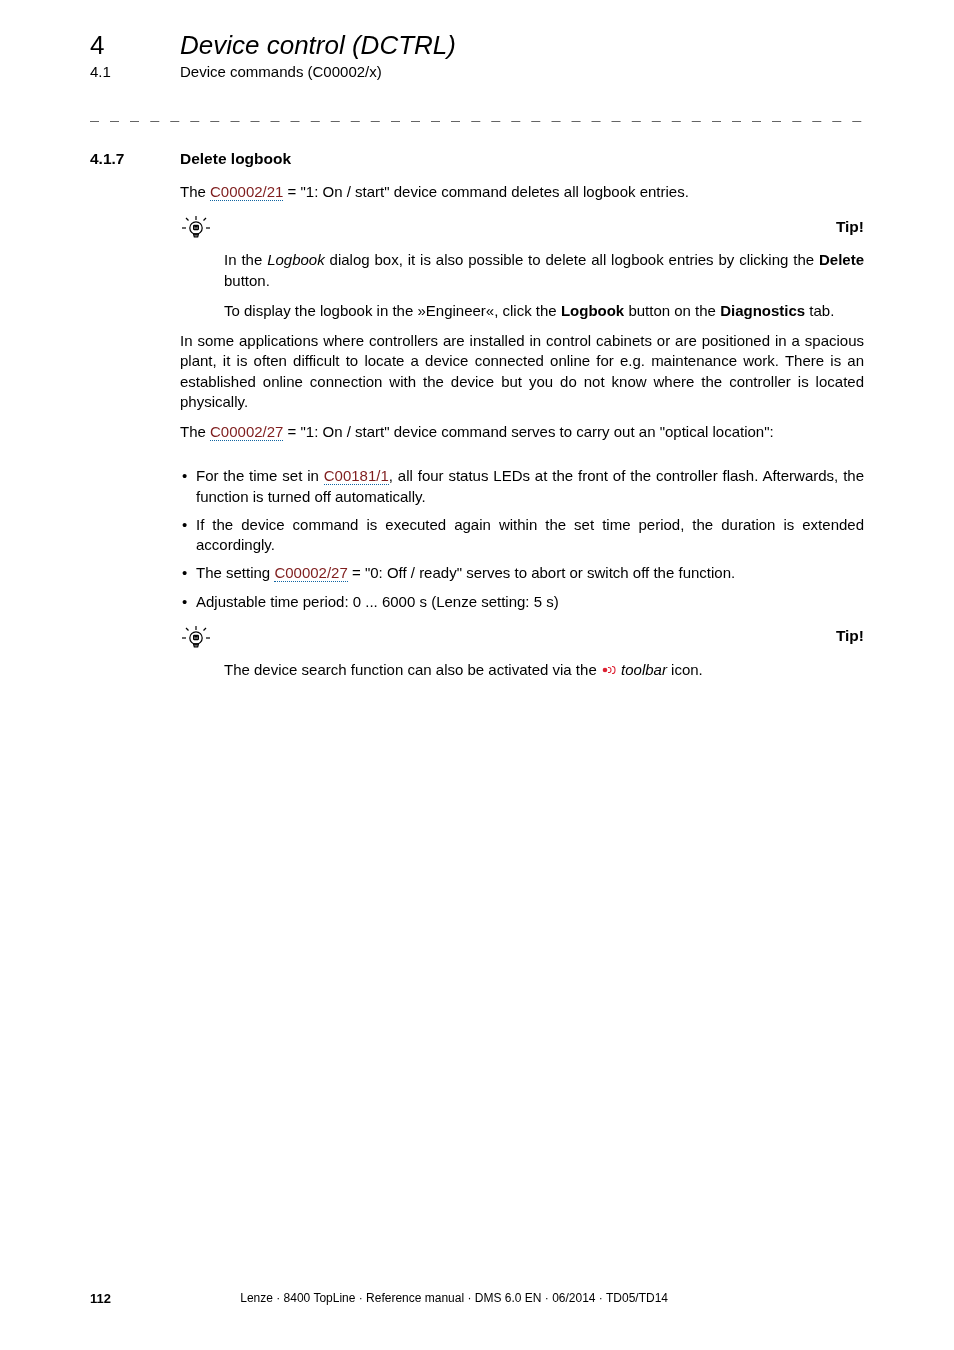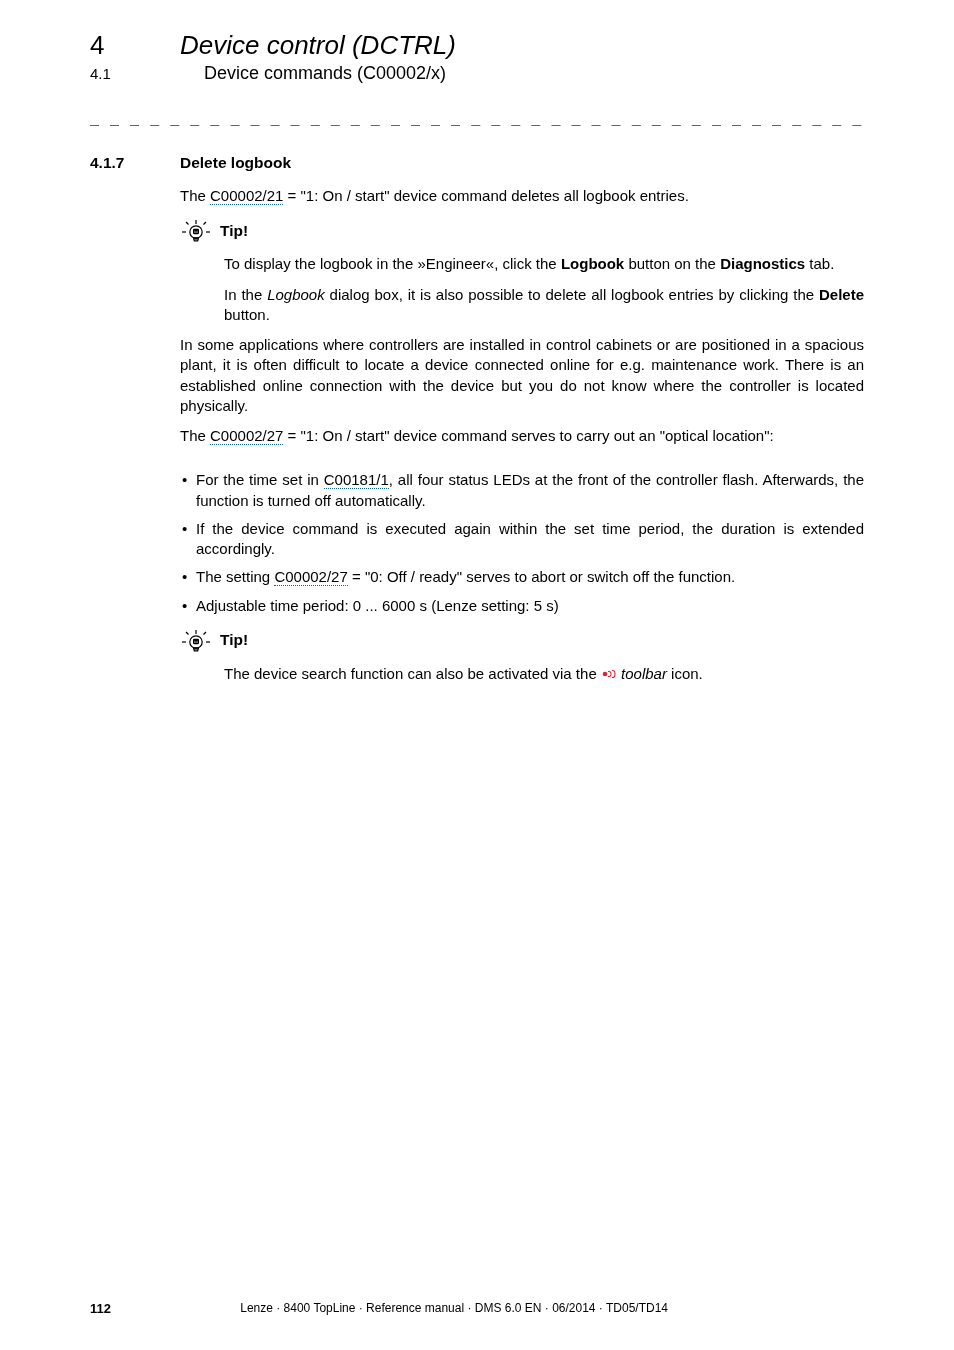--- a/index.html
+++ b/index.html
@@ -33,28 +33,27 @@
   }
   .chapter-title {
     font-size: 26px;
     font-weight: 400;
     font-style: italic;
   }
   .section-head {
     display: flex;
     align-items: baseline;
     margin-bottom: 24px;
-    gap: 24px;
   }
   .section-num {
     width: 90px;
     font-size: 15px;
   }
   .section-title {
-    font-size: 18px;
+    font-size: 15px;
   }
   .dashline {
     margin-top: 18px;
     margin-bottom: 28px;
     font-family: monospace;
     letter-spacing: 1px;
     white-space: nowrap;
     overflow: hidden;
     color: #000;
     font-size: 15px;
@@ -73,25 +72,26 @@
   .sub-title {
     font-weight: bold;
     font-size: 15.5px;
   }
   .body {
     margin-left: 90px;
     text-align: justify;
     line-height: 1.35;
   }
   .body p { margin: 0 0 10px 0; }
-  .link { color: #000000; border-bottom: 0.8px dotted #1064a1; }
+  .link { color: #7f1d1d; border-bottom: 0.8px dotted #1064a1; }
   .tip-row {
     display: flex;
     align-items: center;
     margin: 10px 0 8px 0;
+    justify-content: space-between;
   }
   .tip-row svg { flex: 0 0 auto; }
   .tip-label {
     font-weight: bold;
     margin-left: 8px;
     font-size: 15.5px;
   }
   .tip-body {
     margin-left: 44px;
     text-align: justify;
@@ -121,21 +121,21 @@
     display: inline-block;
     vertical-align: -1px;
     margin-right: 2px;
   }
   .toolbar-icon {
     display: inline-block;
     vertical-align: -2px;
   }
   .footer {
     position: absolute;
-    bottom: 34px;
+    bottom: 44px;
     left: 0;
     width: 758px;
     display: flex;
     justify-content: space-between;
     padding: 0 90px;
     box-sizing: border-box;
     font-size: 12px;
     color: #000;
   }
   .footer-left { font-weight: bold; font-size: 13px; }
@@ -182,24 +182,24 @@
             <line x1="30" y1="16" x2="26" y2="16"></line>
             <line x1="8.5" y1="8.5" x2="6" y2="6"></line>
             <line x1="23.5" y1="8.5" x2="26" y2="6"></line>
           </g>
         </svg>
         <span class="tip-label">Tip!</span>
       </div>
 
       <div class="tip-body">
         <p>
-          <span>To display the logbook in the »Engineer«, click the </span><b>Logbook</b><span> button on the </span><b>Diagnostics</b><span> tab.</span>
+          <span>In the </span><span class="italic">Logbook</span><span> dialog box, it is also possible to delete all logbook entries by clicking the </span><b>Delete</b><span> button.</span>
         </p>
         <p>
-          <span>In the </span><span class="italic">Logbook</span><span> dialog box, it is also possible to delete all logbook entries by clicking the </span><b>Delete</b><span> button.</span>
+          <span>To display the logbook in the »Engineer«, click the </span><b>Logbook</b><span> button on the </span><b>Diagnostics</b><span> tab.</span>
         </p>
       </div>
     </div>
 
 
     <div class="body">
       <p>In some applications where controllers are installed in control cabinets or are positioned in a spacious plant, it is often difficult to locate a device connected online for e.g. maintenance work. There is an established online connection with the device but you do not know where the controller is located physically.</p>
       <p>
         <span>The </span><span class="link">C00002/27</span><span> = "1: On / start" device command serves to carry out an "optical location":</span>
       </p>

